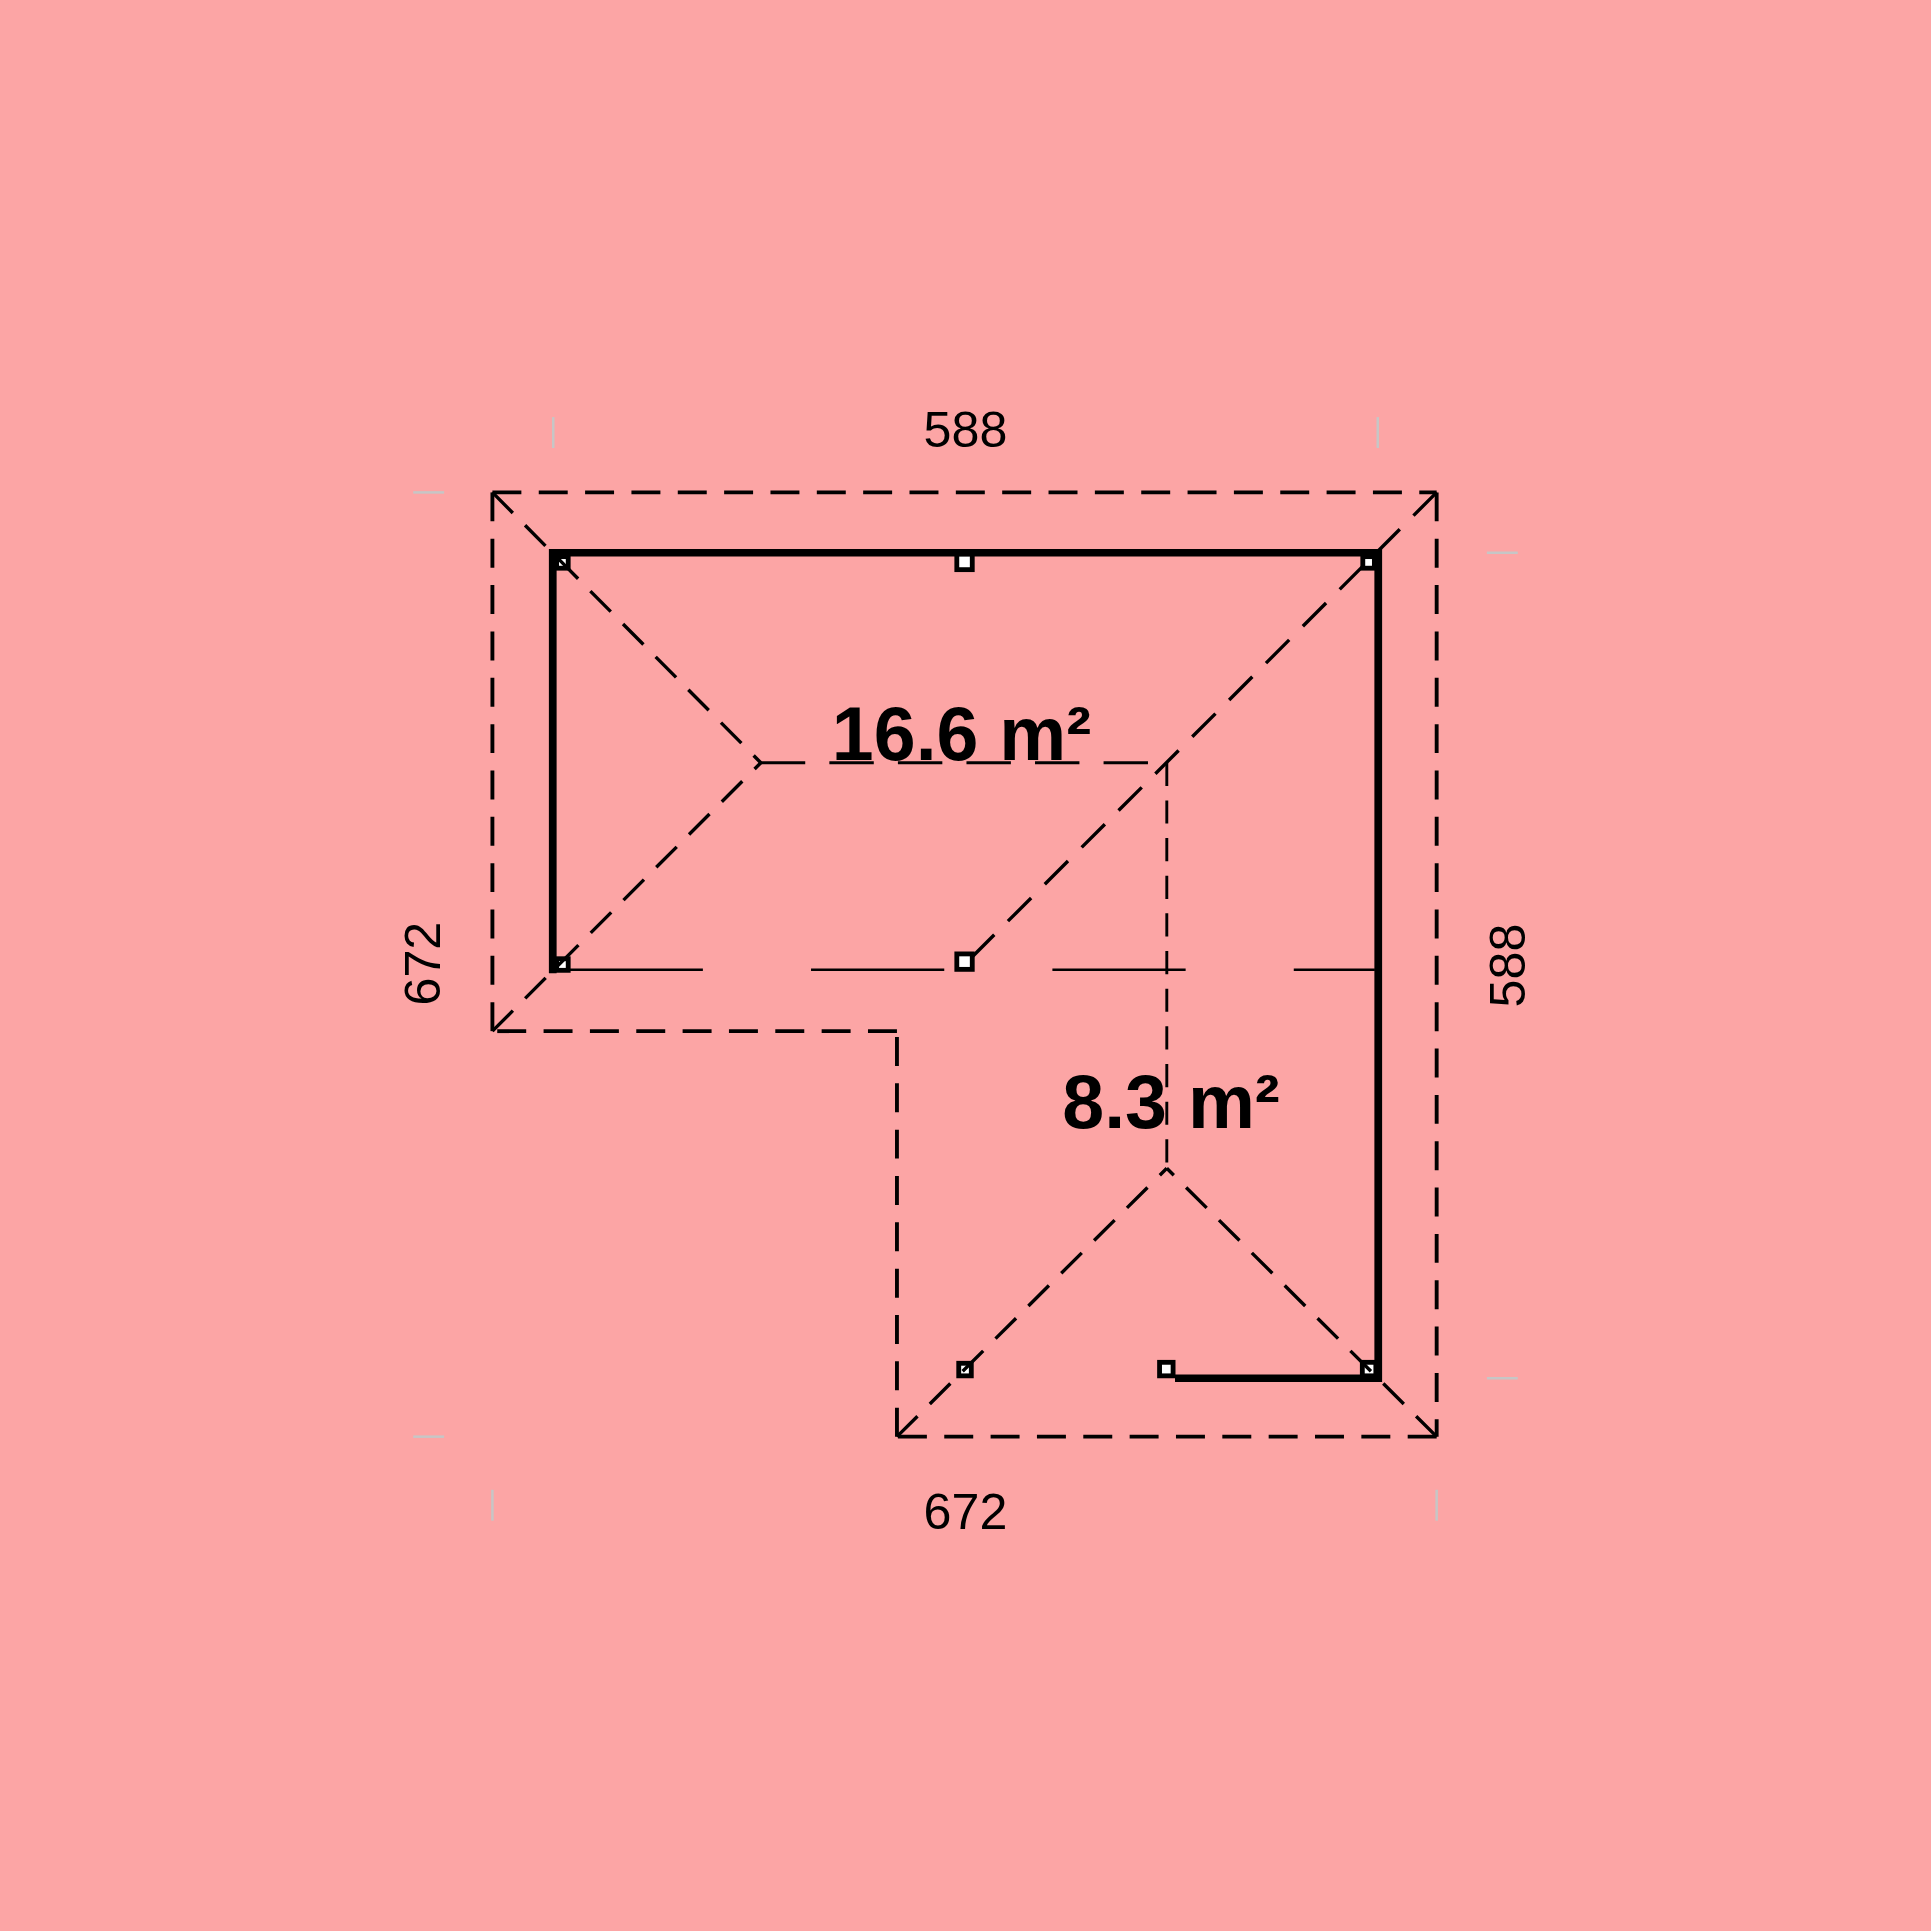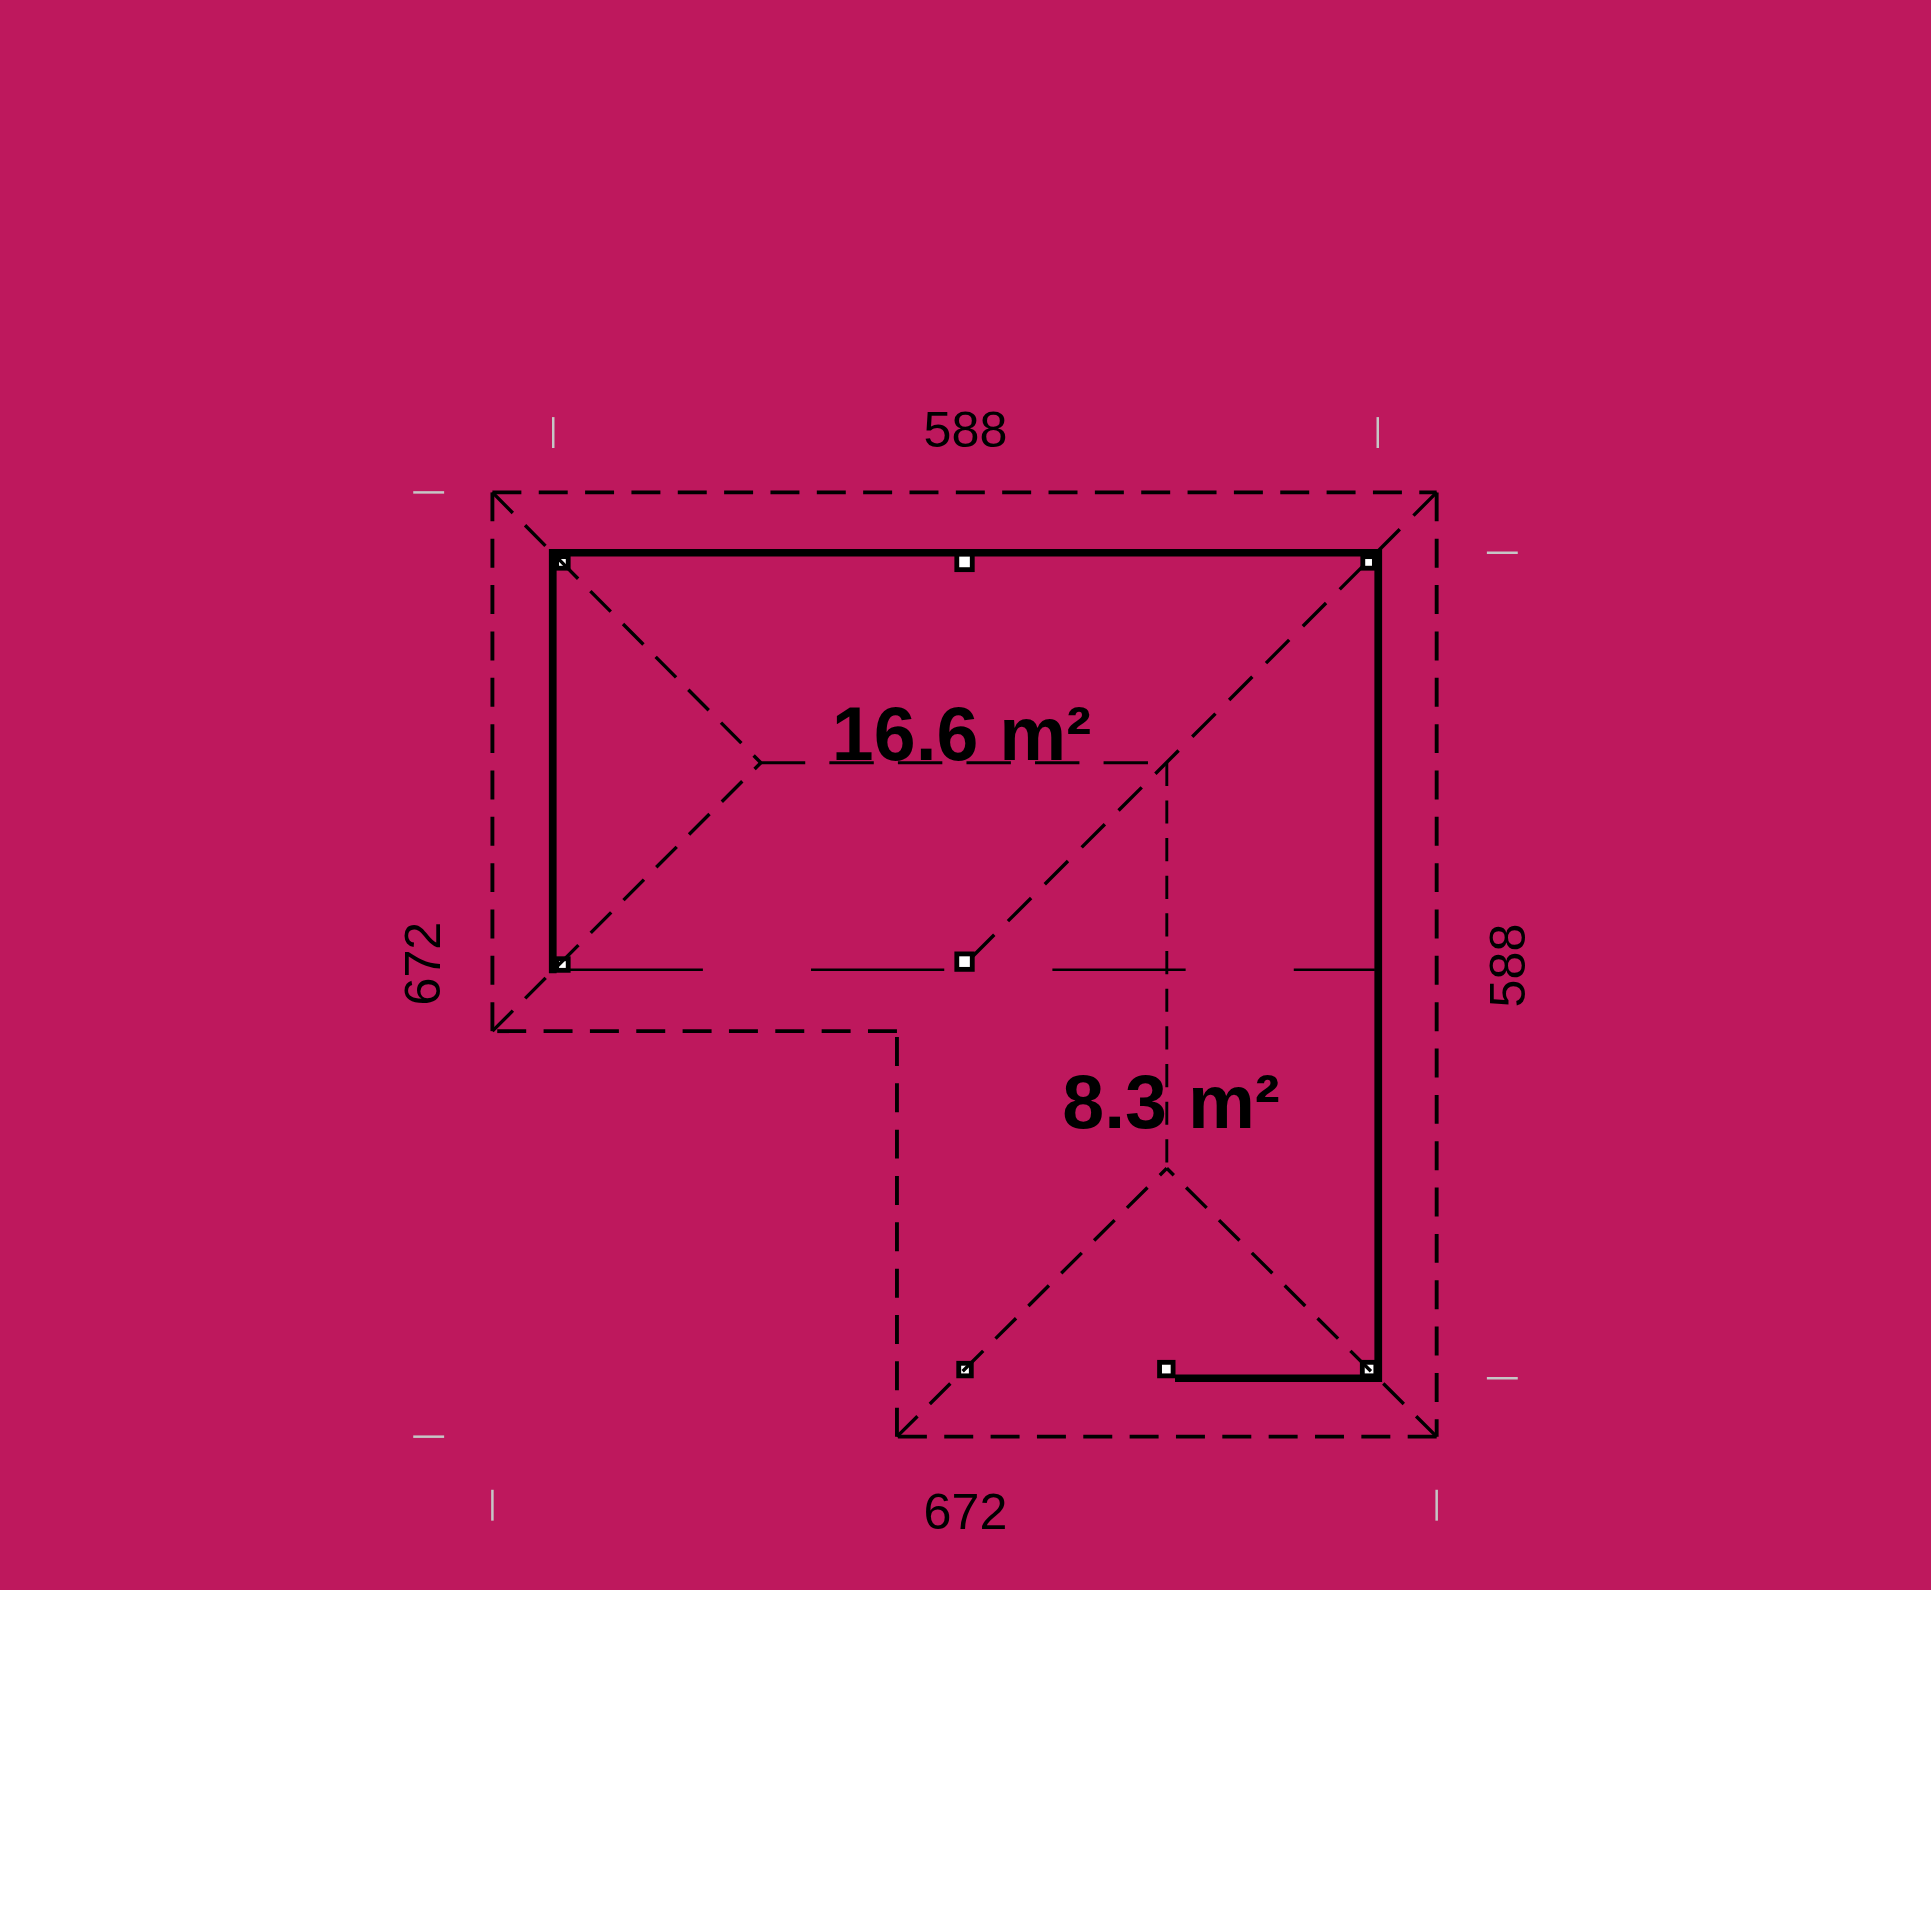--- a/index.html
+++ b/index.html
@@ -3,22 +3,22 @@
 <meta charset="utf-8">
 <style>
   html, body {
     margin: 0;
     padding: 0;
     background: #ffffff;
   }
   .canvas {
     position: relative;
     width: 1931px;
-    height: 1590px;
-    background: #be185d;
+    height: 1931px;
+    background: #fca5a5;
     font-family: "Liberation Sans", "DejaVu Sans", sans-serif;
   }
   svg { display: block; }
   .dim-label {
     font-family: "Liberation Sans", "DejaVu Sans", sans-serif;
     font-size: 52px;
     font-weight: 400;
     fill: #000000;
   }
   .area-label {

